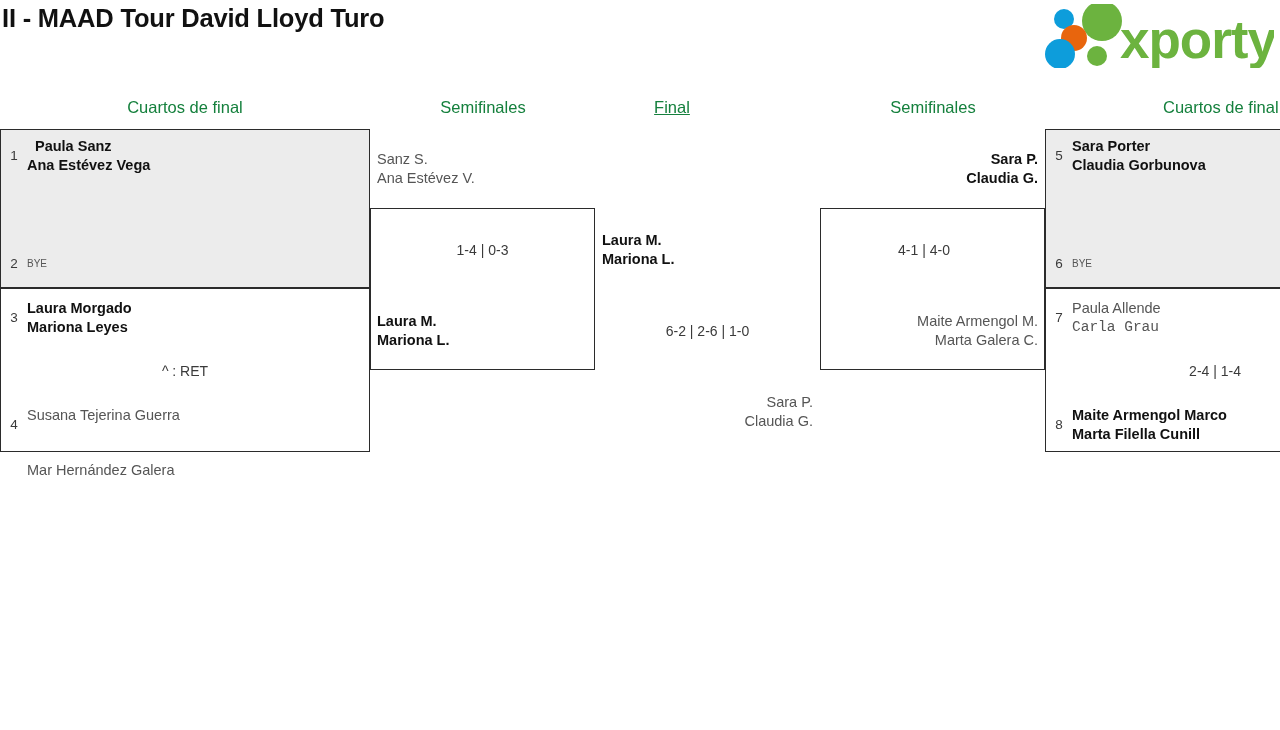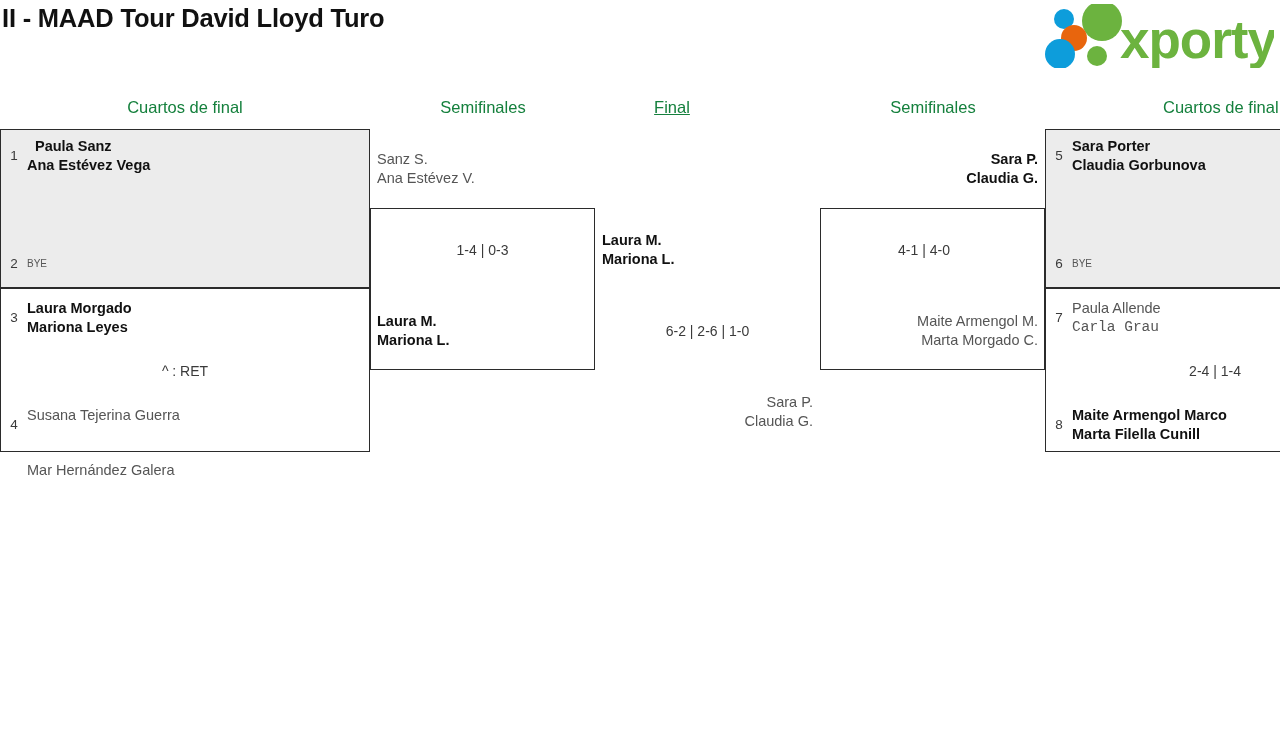--- a/index.html
+++ b/index.html
@@ -139,21 +139,21 @@
   <div class="team win" style="left:602px; top:250px;">Mariona L.</div>
   <div class="score calign" style="left:595px; top:322px; width:225px;">6-2 | 2-6 | 1-0</div>
   <div class="team lose ralign" style="left:575px; top:393px; width:238px;">Sara P.</div>
   <div class="team lose ralign" style="left:575px; top:412px; width:238px;">Claudia G.</div>
 
   <div class="box white" style="left:820px; top:208px; width:225px; height:162px;"></div>
   <div class="team win ralign" style="left:800px; top:150px; width:238px;">Sara P.</div>
   <div class="team win ralign" style="left:800px; top:169px; width:238px;">Claudia G.</div>
   <div class="score calign" style="left:820px; top:241px; width:208px;text-align:center;">4-1 | 4-0</div>
   <div class="team lose ralign" style="left:800px; top:312px; width:238px;">Maite Armengol M.</div>
-  <div class="team lose ralign" style="left:800px; top:331px; width:238px;">Marta Morgado C.</div>
+  <div class="team lose ralign" style="left:800px; top:331px; width:238px;">Marta Galera C.</div>
 
   <div class="box gray" style="left:1045px; top:129px; width:370px; height:159px;"></div>
   <div class="seed" style="left:1052px; top:148px; width:14px; text-align:center;">5</div>
   <div class="team win" style="left:1072px; top:137px;">Sara Porter</div>
   <div class="team win" style="left:1072px; top:156px;">Claudia Gorbunova</div>
   <div class="seed" style="left:1052px; top:256px; width:14px; text-align:center;">6</div>
   <div class="team bye" style="left:1072px; top:254px;">BYE</div>
 
   <div class="box white" style="left:1045px; top:288px; width:370px; height:164px;"></div>
   <div class="seed" style="left:1052px; top:310px; width:14px; text-align:center;">7</div>

